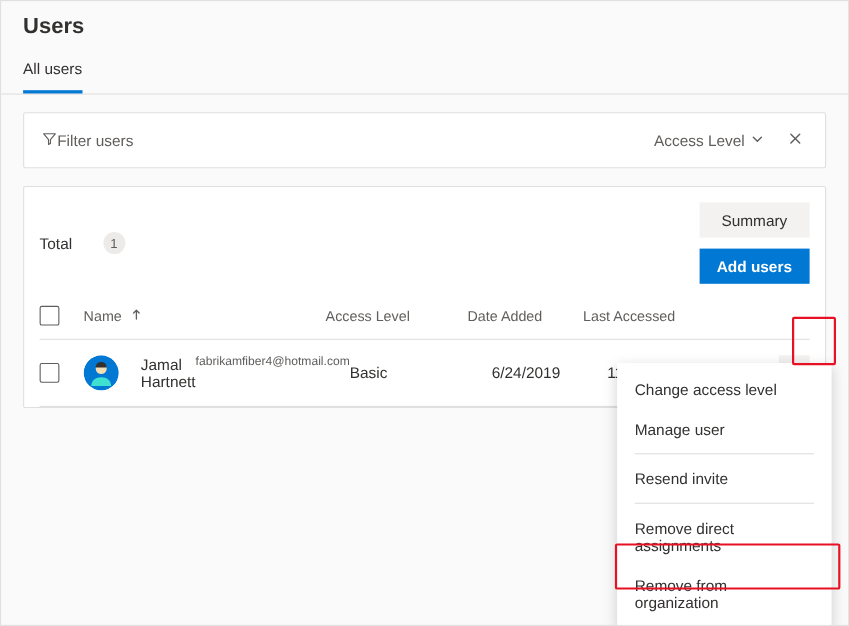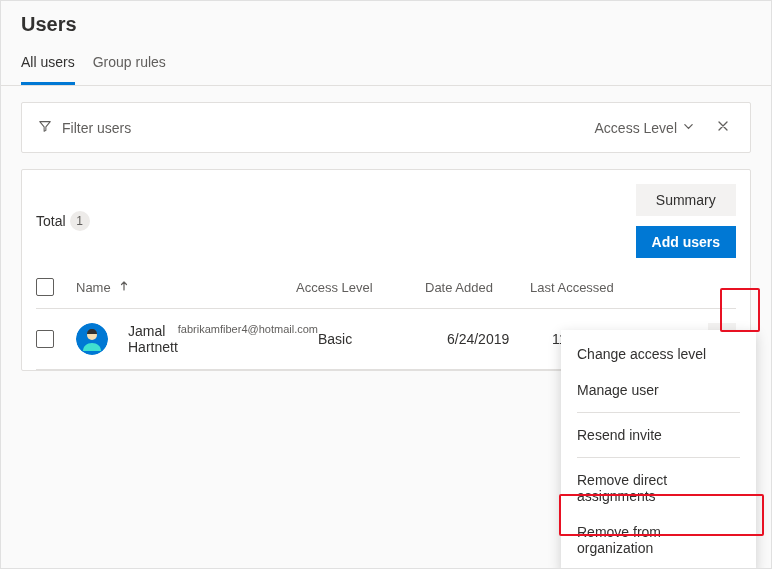--- a/index.html
+++ b/index.html
@@ -66,21 +66,20 @@
       border: 1px solid #e1dfdd;
       border-radius: 2px;
       padding: 12px 16px;
       display: flex;
       align-items: center;
       justify-content: space-between;
     }
     .filter-left {
       display: flex;
       align-items: center;
-      gap: 10px;
       color: #605e5c;
       font-size: 14px;
     }
     .filter-right {
       display: flex;
       align-items: center;
       gap: 18px;
       color: #605e5c;
       font-size: 14px;
     }
@@ -104,21 +103,21 @@
     }
     .toolbar {
       display: flex;
       justify-content: space-between;
       align-items: center;
       padding-bottom: 10px;
     }
     .total-wrap {
       display: flex;
       align-items: center;
-      gap: 4px;
+      gap: 28px;
       font-size: 14px;
       color: #323130;
     }
     .count-badge {
       background: #edebe9;
       border-radius: 10px;
       min-width: 20px;
       height: 20px;
       display: inline-flex;
       align-items: center;
@@ -281,21 +280,20 @@
   </style>
 </head>
 <body>
 
 <div class="page">
   <h1 class="page-title">Users</h1>
 
   <div class="header-row">
     <div class="tabs">
       <div class="tab active">All users</div>
-      <div class="tab">Group rules</div>
     </div>
   </div>
 
   <div class="filter-bar">
     <div class="filter-left">
       <span>
         <svg width="14" height="14" viewBox="0 0 16 16" fill="none">
           <path d="M2 3h12l-5 6v4l-2 1v-5L2 3z" stroke="#605e5c" stroke-width="1.2" stroke-linejoin="round"></path>
         </svg>
       </span>

